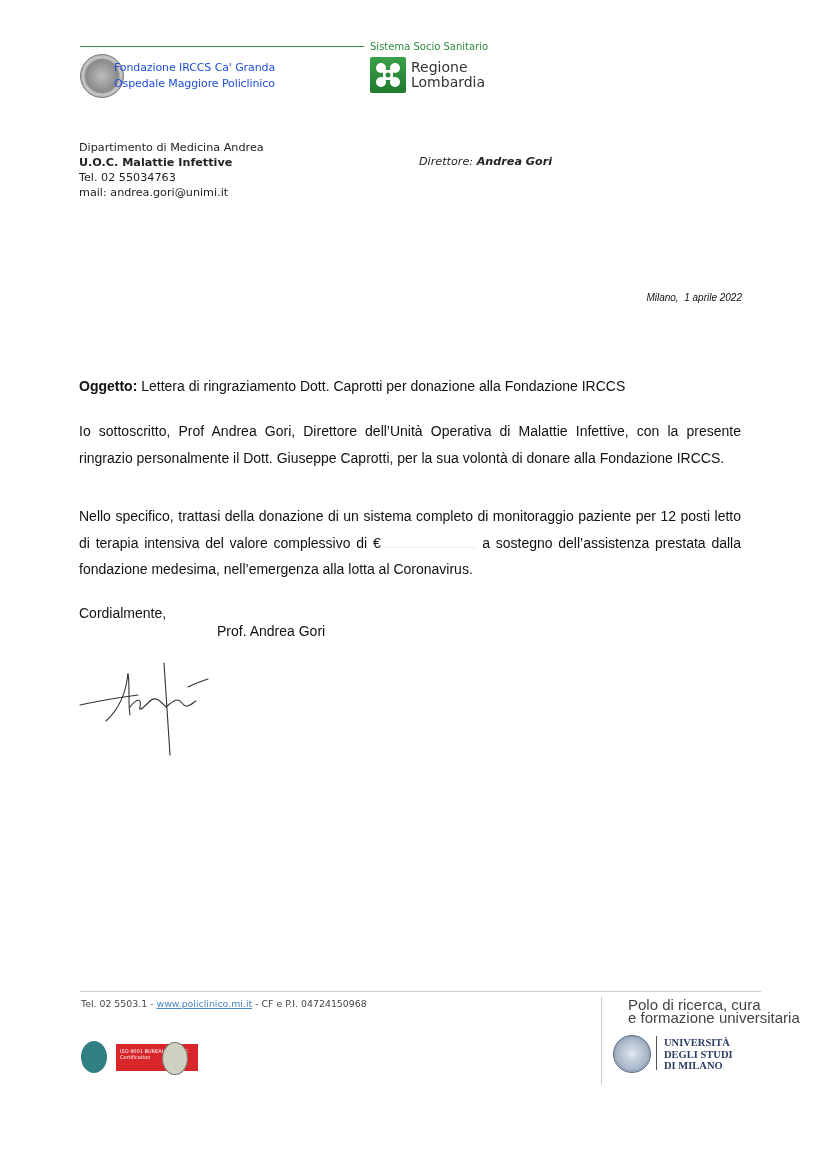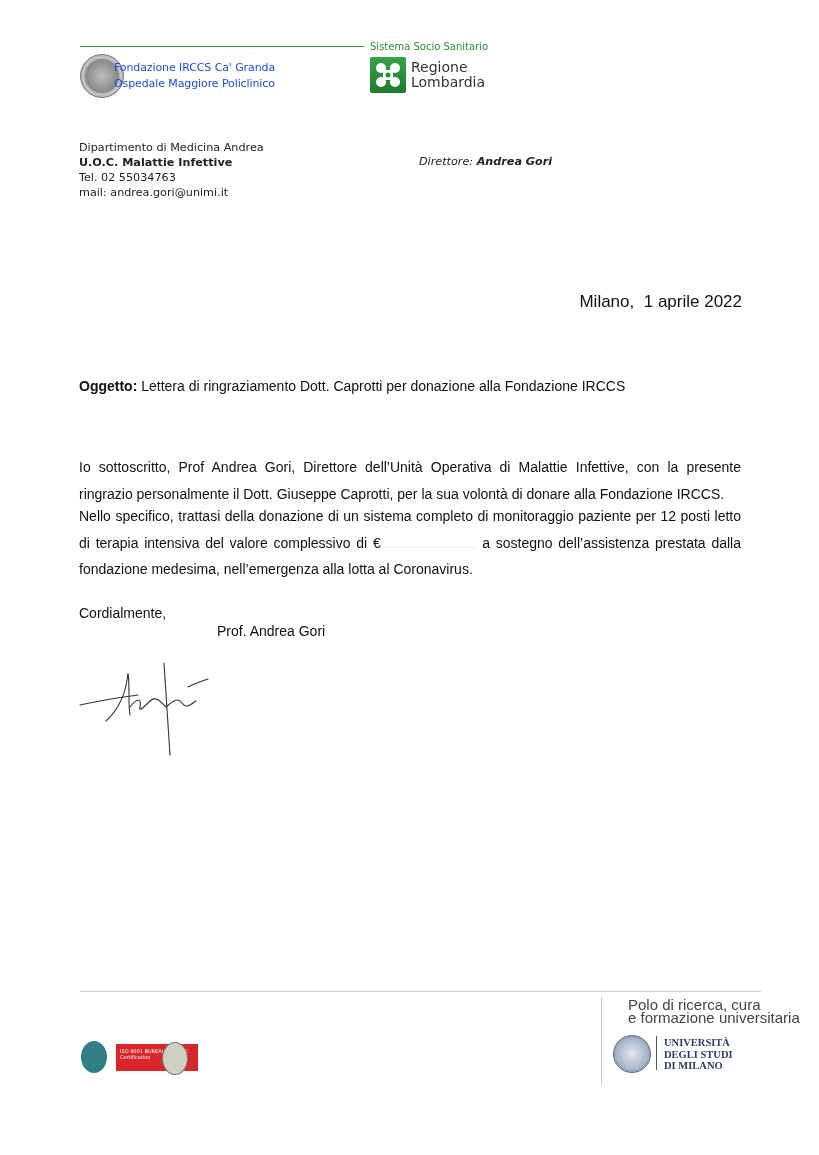--- a/index.html
+++ b/index.html
@@ -17,25 +17,25 @@
   .rl-logo { left: 370px; top: 57px; width: 36px; height: 36px; background: linear-gradient(#3aa14a, #1f7a2d); border-radius: 2px; }
   .rl-logo svg { width: 36px; height: 36px; }
   .rl-name { left: 411px; top: 60px; font-size: 14px; color: #333; line-height: 15px; font-family: "DejaVu Sans", sans-serif; }
 
   
   .sender { left: 79px; top: 140px; font-size: 11.2px; line-height: 15px; color: #222; font-family: "DejaVu Sans", sans-serif; }
   .sender div { white-space: nowrap; }
   .bold { font-weight: bold; }
   .director { left: 419px; top: 155px; font-size: 11.2px; color: #222; font-family: "DejaVu Sans", sans-serif; white-space: nowrap; font-style: italic; }
 
-  .date { right: 77px; top: 292px; font-size: 17px; white-space: pre; }
+  .date { right: 77px; top: 292px; font-size: 10px; font-style: italic; white-space: pre; }
 
   .subject { left: 79px; top: 378px; font-size: 14px; white-space: nowrap; }
   .para { left: 79px; width: 662px; font-size: 14px; line-height: 26.5px; text-align: justify; }
-  .p1 { top: 418px; margin-top: 36px; }
+  .p1 { top: 418px; }
   .p2 { top: 503px; }
   .blank { display: inline-block; width: 90px; border-bottom: 1px solid #eee; }
   .closing { left: 79px; top: 597px; font-size: 14px; margin-top: 8px; }
   .signname { left: 217px; top: 623px; font-size: 14px; }
   .signature { left: 78px; top: 655px; width: 140px; height: 105px; }
 
   
   .ftr-line { left: 80px; top: 991px; width: 681px; height: 1px; background: #ccc; }
   .ftr-vline { left: 601px; top: 997px; width: 1px; height: 88px; background: #ccc; }
   .ftr-text { left: 81px; top: 998px; font-size: 9.4px; line-height: 12.5px; color: #444; font-family: "DejaVu Sans", sans-serif; white-space: nowrap; }
@@ -109,20 +109,21 @@
     <path d="M52 52 C 58 44, 64 42, 62 52 C 60 58, 68 50, 72 46"></path>
     <path d="M86 8 L 92 100"></path>
     <path d="M72 46 C 78 40, 84 48, 88 52 C 95 46, 100 42, 104 48 C 108 54, 112 50, 118 46"></path>
     <path d="M110 32 C 118 28, 124 26, 130 24"></path>
   </g>
 </svg>
 
 <div class="abs ftr-line"></div>
 <div class="abs ftr-vline"></div>
 <div class="abs ftr-text">
+  <div><span>Tel. 02 5503.1 - </span><span class="ftr-link">www.policlinico.mi.it</span><span> - CF e P.I. 04724150968</span></div>
 </div>
 <div class="abs accr"></div>
 <div class="abs bv">
   <div class="bv-txt">ISO 9001 BUREAU VERITAS Certification</div>
   <div class="bv-seal"></div>
 </div>
 
 <div class="abs polo">
   <div>Polo di ricerca, cura</div>
   <div>e formazione universitaria</div>

